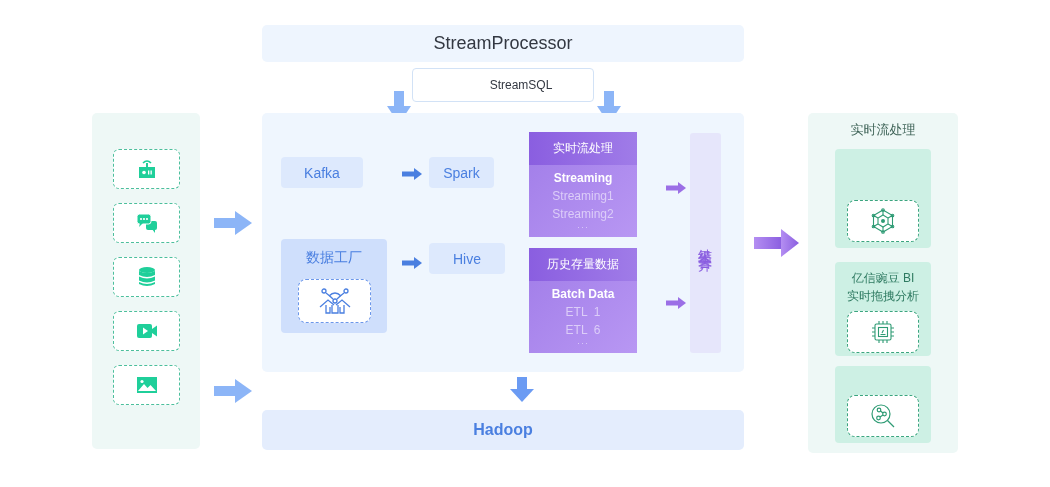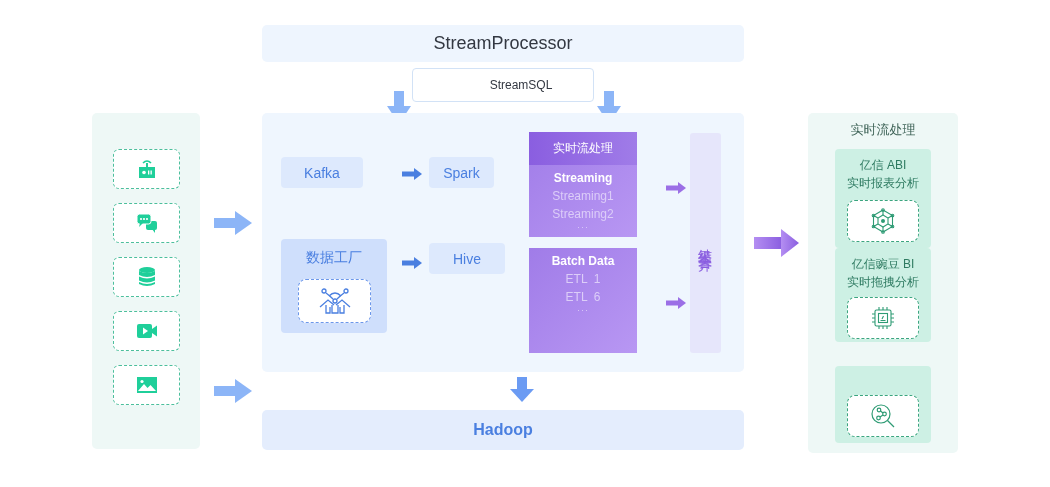--- a/index.html
+++ b/index.html
@@ -176,20 +176,21 @@
     <div class="purple-head">实时流处理</div>
     <div class="purple-body">
       <div class="purple-strong">Streaming</div>
       <div class="purple-light">Streaming1</div>
       <div class="purple-light">Streaming2</div>
       <div class="purple-dots">···</div>
     </div>
   </div>
 
   <div class="purple-card" style="top:135px; height:105px;">
+    <div class="purple-head">历史存量数据</div>
     <div class="purple-body">
       <div class="purple-strong">Batch Data</div>
       <div class="purple-light" style="white-space:pre;">ETL  1</div>
       <div class="purple-light" style="white-space:pre;">ETL  6</div>
       <div class="purple-dots">···</div>
     </div>
   </div>
 
   <div class="abs" style="left:404px; top:67px;">
     <svg width="20" height="12" viewBox="0 0 20 12">
@@ -230,43 +231,39 @@
     </defs>
     <rect x="0" y="8" width="28" height="12" fill="url(#pg)"></rect>
     <path d="M27 0 L45 14 L27 28 Z" fill="url(#pg)"></path>
   </svg>
 </div>
 
 <div class="abs app-panel">
   <div class="app-title">实时流处理</div>
 
   <div class="app-card" style="top:36px; height:99px;">
-    <div style="padding-top:7px;">
-      <div class="app-card-label">亿信 ABI</div>
-      <div class="app-card-label">实时报表分析</div>
-    </div>
     <div class="app-icon-box" style="top:51px;">
       <svg width="26" height="26" viewBox="0 0 26 26">
         <g fill="none" stroke="#2e9b74" stroke-width="1.1">
           <path d="M13 2 L22.5 7.5 V18.5 L13 24 L3.5 18.5 V7.5 Z"></path>
           <path d="M13 7 L18 10 V16 L13 19 L8 16 V10 Z"></path>
           <path d="M13 2 V7 M22.5 7.5 L18 10 M22.5 18.5 L18 16 M13 24 V19 M3.5 18.5 L8 16 M3.5 7.5 L8 10"></path>
           <circle cx="13" cy="2" r="1.3"></circle>
             <circle cx="22.5" cy="7.5" r="1.3"></circle>
             <circle cx="22.5" cy="18.5" r="1.3"></circle>
           <circle cx="13" cy="24" r="1.3"></circle>
             <circle cx="3.5" cy="18.5" r="1.3"></circle>
             <circle cx="3.5" cy="7.5" r="1.3"></circle>
         </g>
         <circle cx="13" cy="13" r="2" fill="#2e9b74"></circle>
       </svg>
     </div>
   </div>
 
-  <div class="app-card" style="top:135px; height:94px;">
+  <div class="app-card" style="top:149px; height:94px;">
     <div style="padding-top:7px;">
       <div class="app-card-label">亿信豌豆 BI</div>
       <div class="app-card-label">实时拖拽分析</div>
     </div>
     <div class="app-icon-box" style="top:49px;">
       <svg width="26" height="26" viewBox="0 0 26 26">
         <g fill="none" stroke="#2e9b74" stroke-width="1.1">
           <rect x="5" y="5" width="16" height="16" rx="1.5"></rect>
           <rect x="8.5" y="8.5" width="9" height="9"></rect>
           <path d="M9 2 V5 M13 2 V5 M17 2 V5 M9 21 V24 M13 21 V24 M17 21 V24 M2 9 H5 M2 13 H5 M2 17 H5 M21 9 H24 M21 13 H24 M21 17 H24"></path>

